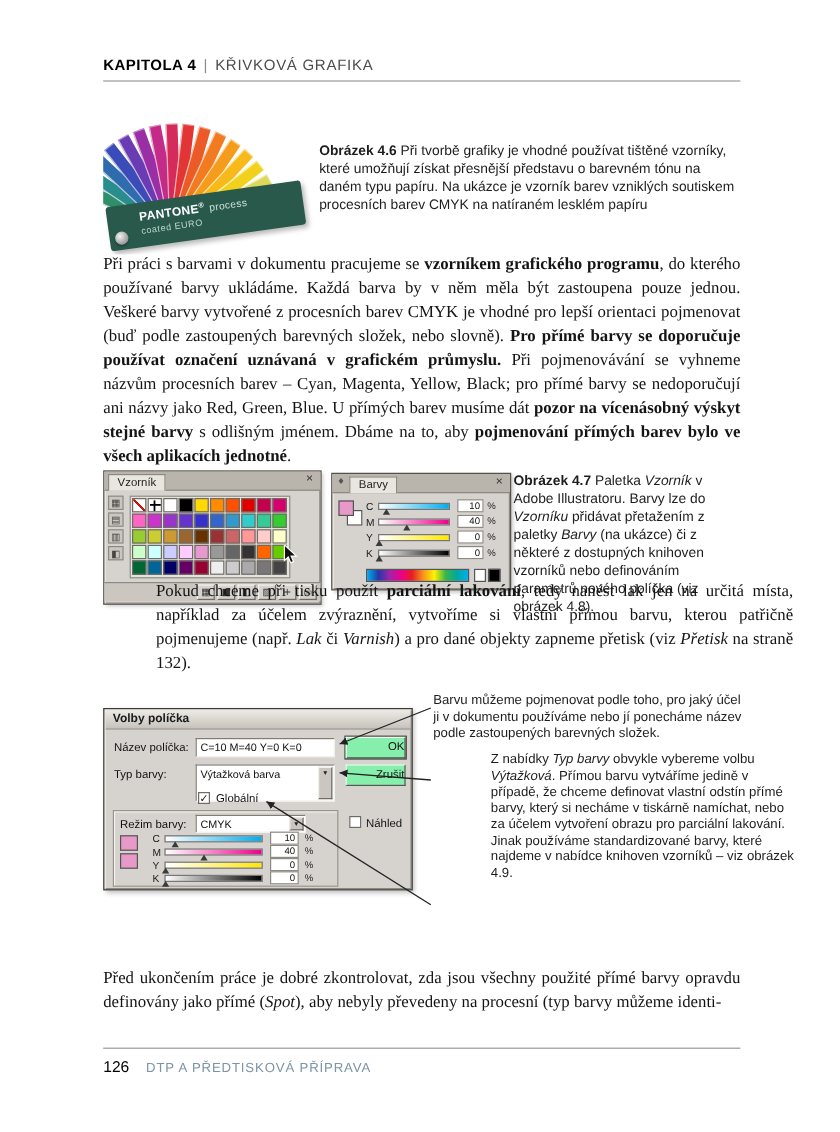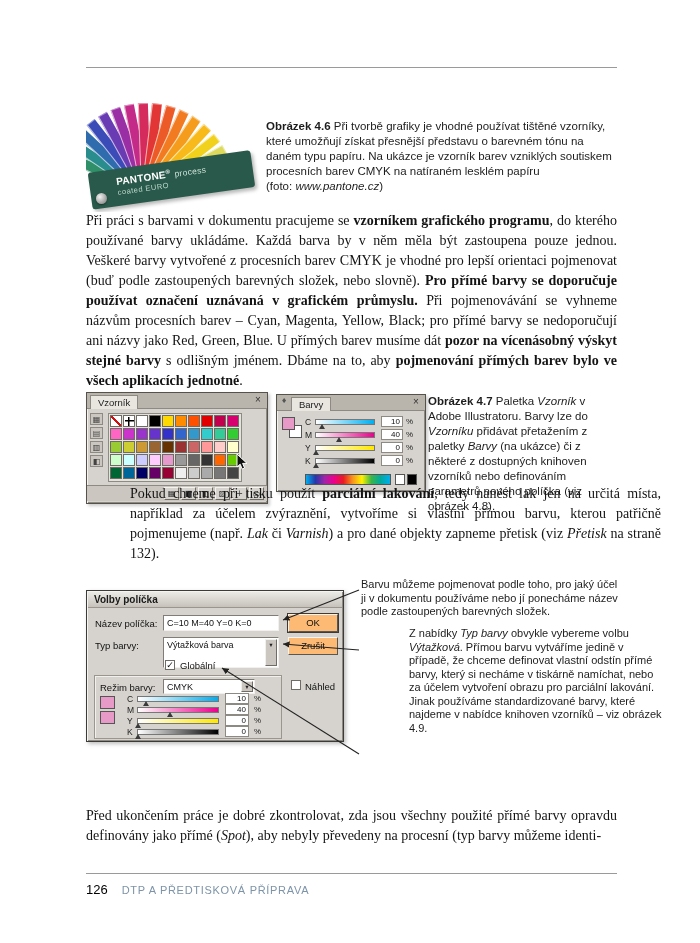--- a/index.html
+++ b/index.html
@@ -85,37 +85,40 @@
   .spec-white { position:absolute; left:118px; bottom:6px; width:10px; height:11px; background:#fff; border:1px solid #555; }
   .spec-black { position:absolute; left:130px; bottom:6px; width:10px; height:11px; background:#000; border:1px solid #555; }
 
   
   #dialog { left:86px; top:590px; width:258px; height:152px; background:#d6d3ce; border:1px solid #3d3b38; box-shadow:inset 1px 1px 0 #f6f4f0, inset -1px -1px 0 #8d8a84, 2px 2px 4px rgba(0,0,0,.25); font-family:"Liberation Sans","DejaVu Sans",sans-serif; }
   #dialog-titlebar { position:absolute; left:1px; top:1px; right:1px; height:16px; background:linear-gradient(#eceae6,#c6c2bb); border-bottom:1px solid #9a968e; padding:2px 0 0 6px; font-size:10px; font-weight:bold; color:#1a1a1a; }
   .dlg-label { position:absolute; font-size:9.5px; color:#111; }
   .dlg-input, .dlg-select { position:absolute; background:#fff; border:1px solid; border-color:#807d76 #f2f0ec #f2f0ec #807d76; font-size:9px; padding:2px 3px 0; color:#111; }
   .dlg-select { padding-right:14px; white-space:nowrap; overflow:hidden; }
   .dd-arrow { position:absolute; right:1px; top:1px; bottom:1px; width:12px; background:#cbc7c0; border:1px solid; border-color:#f2f0ec #6f6c66 #6f6c66 #f2f0ec; font-size:5.5px; line-height:11px; text-align:center; color:#222; }
-  .dlg-btn { position:absolute; width:50px; height:18px; background:#fdba74; border:1px solid; border-color:#f6f4f0 #5a5752 #5a5752 #f6f4f0; font-size:9.5px; text-align:center; line-height:16px; color:#111; }
+  .dlg-btn { position:absolute; width:50px; height:18px; background:#86efac; border:1px solid; border-color:#f6f4f0 #5a5752 #5a5752 #f6f4f0; font-size:9.5px; text-align:right; line-height:16px; color:#111; }
   #ok-btn { box-shadow:0 0 0 1px #3d3b38; }
   .checkbox { position:absolute; width:10px; height:10px; background:#fff; border:1px solid #6f6c66; font-size:9px; line-height:9px; text-align:center; color:#111; }
   #mode-group { position:absolute; left:7px; top:84px; width:188px; height:64px; border:1px solid #9a968e; box-shadow:inset 1px 1px 0 #f2f0ec; }
   .dlg-swatch { position:absolute; width:15px; height:13px; background:#e79ac8; border:1px solid #555; }
   #dialog .ch-row { left:40px; width:152px; }
   #dialog .ch-track { left:10px; width:82px; }
   #dialog .ch-value { left:98px; width:24px; }
   #dialog .ch-unit { left:127px; }
 
   #annot-arrows { pointer-events:none; }
 </style>
 </head>
 <body>
 
 <div id="page">
 
+  <div class="abs header">
+    <span class="chap">KAPITOLA 4</span><span class="sep">|</span><span class="ttl">KŘIVKOVÁ GRAFIKA</span>
+  </div>
   <div class="abs header-rule"></div>
 
   <div class="abs" id="fig46">
     <div id="pantone-fan">
         <div class="fan-strip" style="transform: rotate(-155deg); background: rgb(47, 143, 104);"></div>
         <div class="fan-strip" style="transform: rotate(-146deg); background: rgb(42, 141, 141);"></div>
         <div class="fan-strip" style="transform: rotate(-137deg); background: rgb(47, 108, 174);"></div>
         <div class="fan-strip" style="transform: rotate(-128deg); background: rgb(59, 76, 184);"></div>
         <div class="fan-strip" style="transform: rotate(-119deg); background: rgb(106, 60, 180);"></div>
         <div class="fan-strip" style="transform: rotate(-110deg); background: rgb(154, 46, 164);"></div>
@@ -133,21 +136,20 @@
     <div class="pantone-card">
       <div class="pantone-line1">
         <span>PANTONE</span><span class="reg">®</span><span class="proc">process</span>
       </div>
       <div class="pantone-line2">coated EURO</div>
     </div>
     <div class="rivet"></div>
   </div>
   <div class="caption" id="fig46-caption">
     <span><span class="b">Obrázek 4.6</span><span> Při tvorbě grafiky je vhodné používat tištěné vzorníky, které umožňují získat přesnější představu o barevném tónu na daném typu papíru. Na ukázce je vzorník barev vzniklých soutiskem procesních barev CMYK na natíraném lesklém papíru</span></span>
-    <div><span>(foto: </span><span class="i">www.pantone.cz</span><span>)</span></div>
   </div>
 
   <p class="abs body-par" id="para1"><span>Při práci s barvami v dokumentu pracujeme se </span><span class="b">vzorníkem grafického programu</span><span>, do kterého používané barvy ukládáme. Každá barva by v něm měla být zastoupena pouze jednou. Veškeré barvy vytvořené z procesních barev CMYK je vhodné pro lepší orientaci pojmenovat (buď podle zastoupených barevných složek, nebo slovně). </span><span class="b">Pro přímé barvy se doporučuje používat označení uznávaná v grafickém průmyslu.</span><span> Při pojmenovávání se vyhneme názvům procesních barev – Cyan, Magenta, Yellow, Black; pro přímé barvy se nedoporučují ani názvy jako Red, Green, Blue. U přímých barev musíme dát </span><span class="b">pozor na vícenásobný výskyt stejné barvy</span><span> s odlišným jménem. Dbáme na to, aby </span><span class="b">pojmenování přímých barev bylo ve všech aplikacích jednotné</span><span>.</span></p>
 
   <div class="ai-window" id="vzornik">
     <div class="tabbar">
       <div class="tab"><span>Vzorník</span></div>
       <div class="close-box">×</div>
     </div>
     <div id="vz-side">

